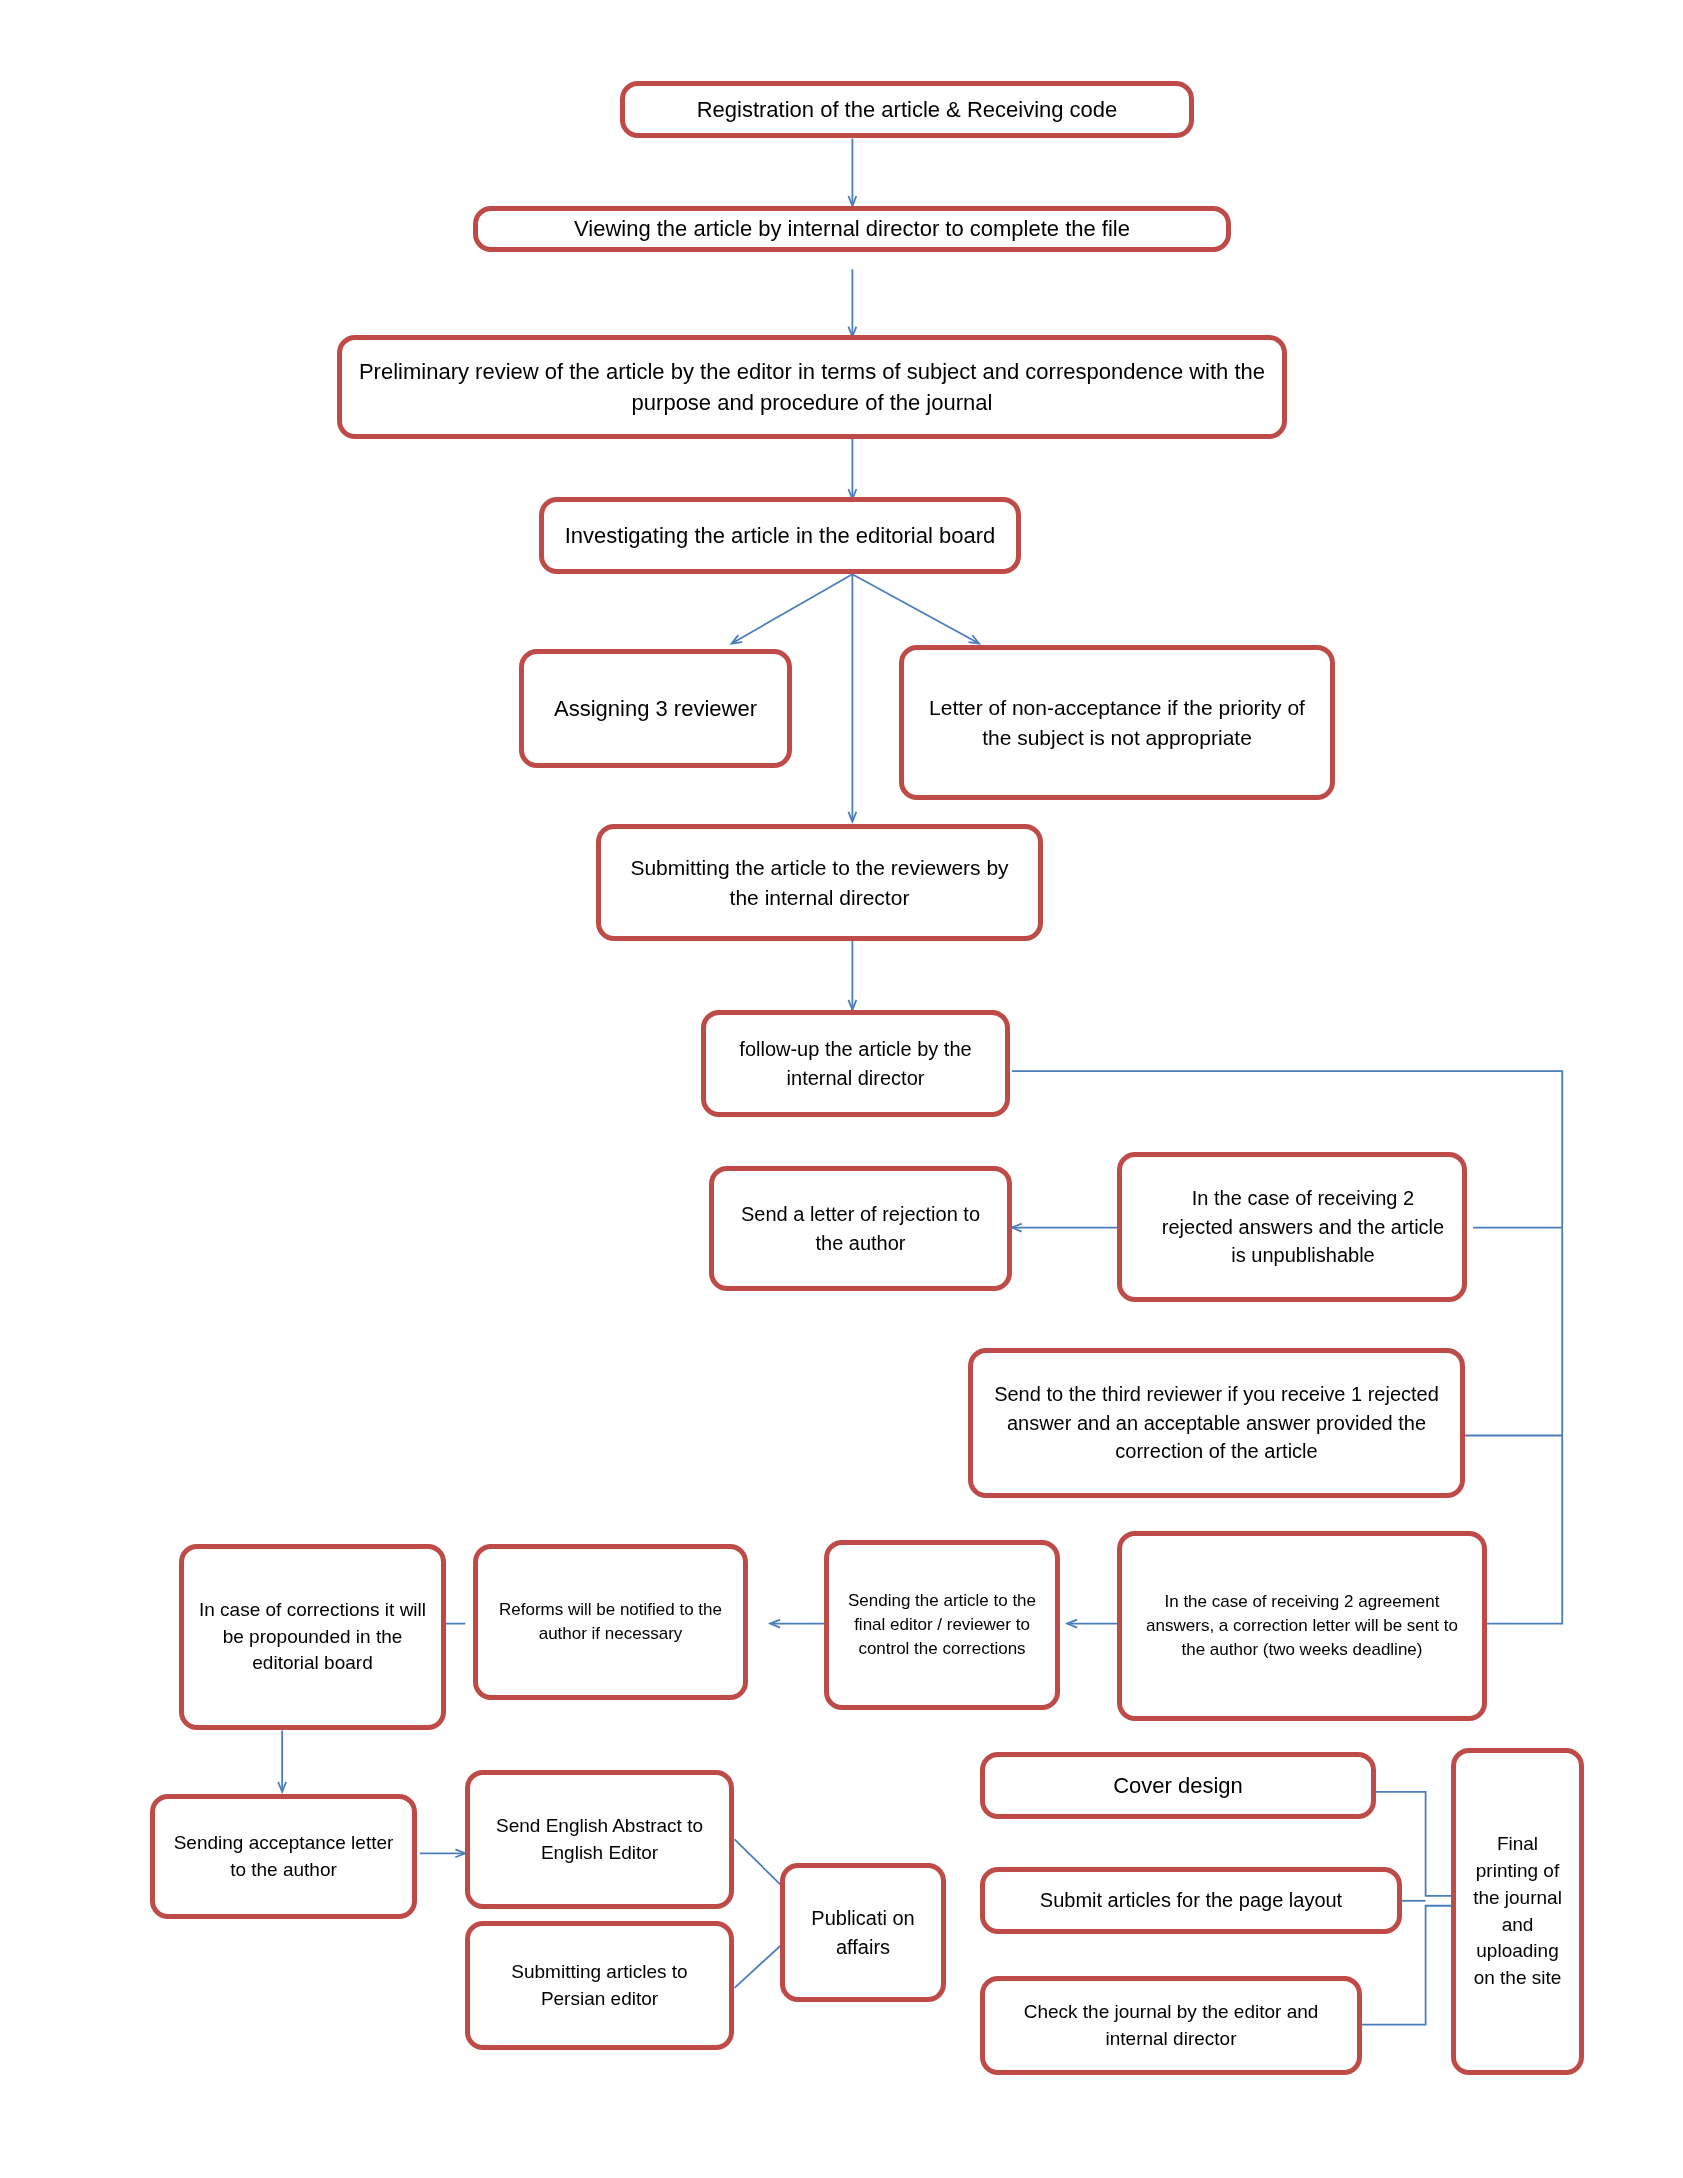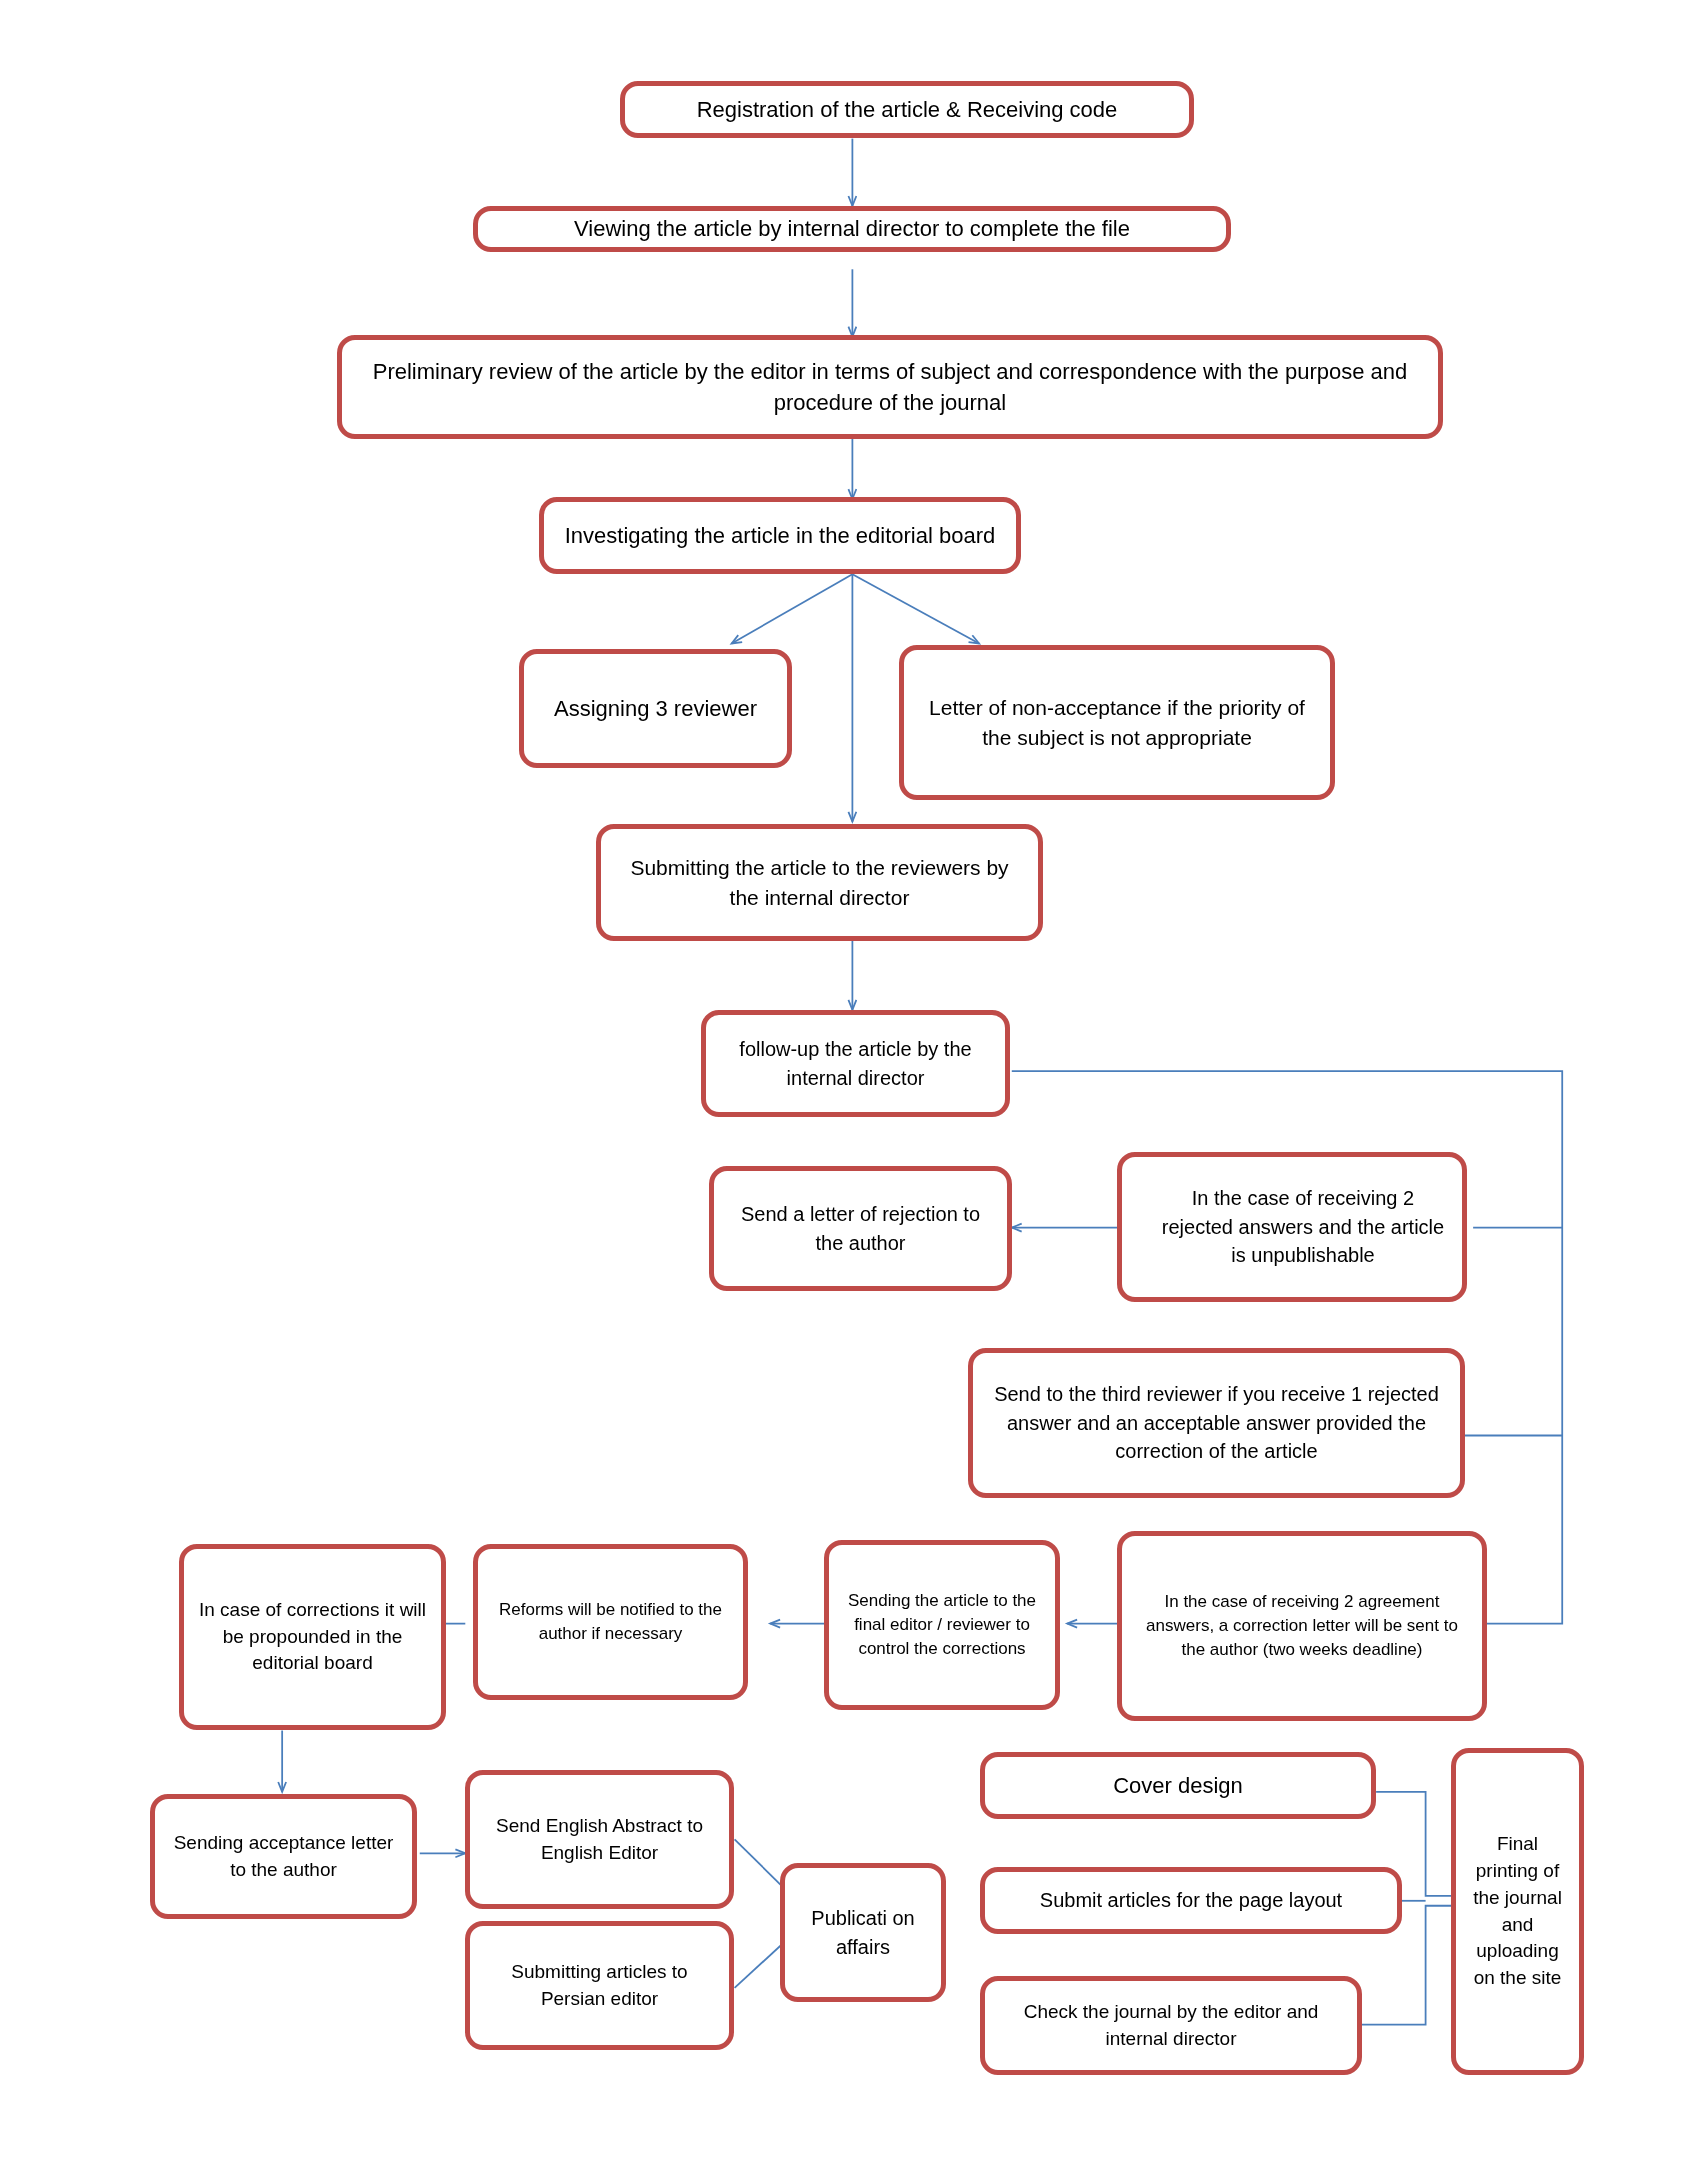--- a/index.html
+++ b/index.html
@@ -87,21 +87,21 @@
   </svg>
 
   <div class="node fs-22" style="left:574px; top:81px; width:574px; height:57px;margin-left:46px;">
     <span>Registration of the article &amp; Receiving code</span>
   </div>
 
   <div class="node fs-22" style="left:473px; top:206px; width:758px; height:46px;">
     <span>Viewing the article by internal director to complete the file</span>
   </div>
 
-  <div class="node fs-22" style="left:337px; top:335px; width:1106px; height:104px;justify-content:flex-end;">
+  <div class="node fs-22" style="left:337px; top:335px; width:950px; height:104px;justify-content:flex-end;">
     <span>Preliminary review of the article by the editor in terms of subject and correspondence with the purpose and procedure of the journal</span>
   </div>
 
   <div class="node fs-22" style="left:539px; top:497px; width:482px; height:77px;">
     <span>Investigating the article in the editorial board</span>
   </div>
 
   <div class="node fs-22" style="left:519px; top:649px; width:273px; height:119px;">
     <span>Assigning 3 reviewer</span>
   </div>

